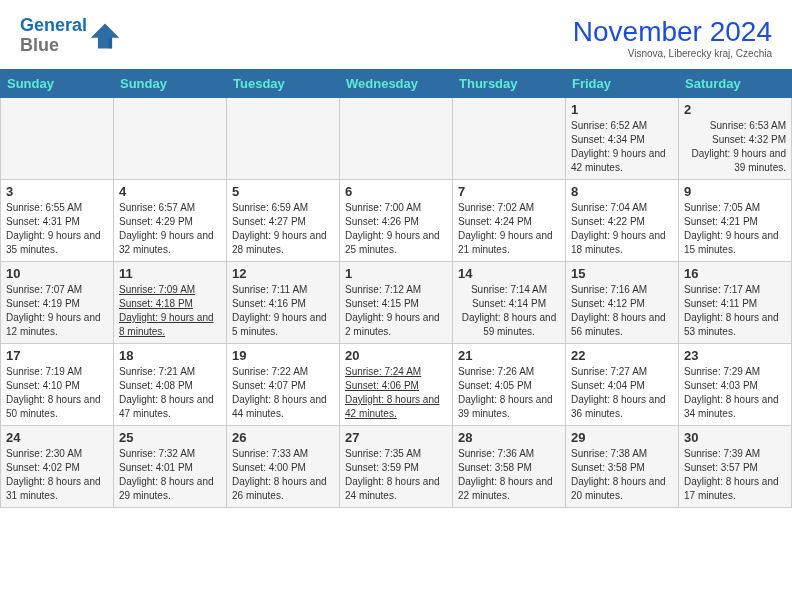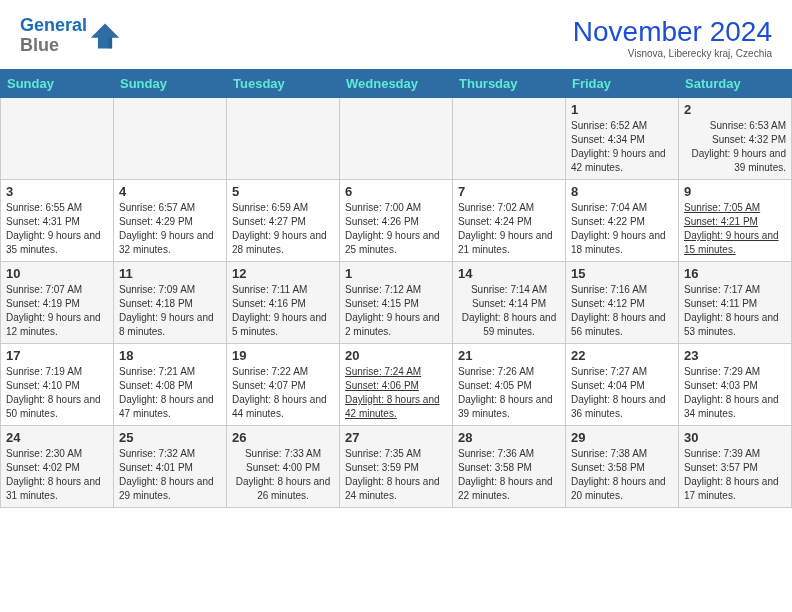--- a/index.html
+++ b/index.html
@@ -183,35 +183,35 @@
 Daylight: 9 hours and 21 minutes.</div>
         </td>
         <td>
           <span class="day-num">8</span>
           <div class="day-info" style="white-space: pre-line;">Sunrise: 7:04 AM
 Sunset: 4:22 PM
 Daylight: 9 hours and 18 minutes.</div>
         </td>
         <td>
           <span class="day-num">9</span>
-          <div class="day-info" style="white-space: pre-line; text-decoration: underline;">Sunrise: 7:05 AM
+          <div class="day-info" style="white-space: pre-line;">Sunrise: 7:05 AM
 Sunset: 4:21 PM
 Daylight: 9 hours and 15 minutes.</div>
         </td>
       </tr>
       <tr class="row3">
         <td>
           <span class="day-num">10</span>
           <div class="day-info" style="white-space: pre-line;">Sunrise: 7:07 AM
 Sunset: 4:19 PM
 Daylight: 9 hours and 12 minutes.</div>
         </td>
         <td>
           <span class="day-num">11</span>
-          <div class="day-info" style="white-space: pre-line;">Sunrise: 7:09 AM
+          <div class="day-info" style="white-space: pre-line; text-decoration: underline;">Sunrise: 7:09 AM
 Sunset: 4:18 PM
 Daylight: 9 hours and 8 minutes.</div>
         </td>
         <td>
           <span class="day-num">12</span>
           <div class="day-info" style="white-space: pre-line;">Sunrise: 7:11 AM
 Sunset: 4:16 PM
 Daylight: 9 hours and 5 minutes.</div>
         </td>
         <td>
@@ -291,21 +291,21 @@
 Daylight: 8 hours and 31 minutes.</div>
         </td>
         <td>
           <span class="day-num">25</span>
           <div class="day-info" style="white-space: pre-line;">Sunrise: 7:32 AM
 Sunset: 4:01 PM
 Daylight: 8 hours and 29 minutes.</div>
         </td>
         <td>
           <span class="day-num">26</span>
-          <div class="day-info" style="white-space: pre-line; text-align: center;">Sunrise: 7:33 AM
+          <div class="day-info" style="white-space: pre-line;">Sunrise: 7:33 AM
 Sunset: 4:00 PM
 Daylight: 8 hours and 26 minutes.</div>
         </td>
         <td>
           <span class="day-num">27</span>
           <div class="day-info" style="white-space: pre-line;">Sunrise: 7:35 AM
 Sunset: 3:59 PM
 Daylight: 8 hours and 24 minutes.</div>
         </td>
         <td>

